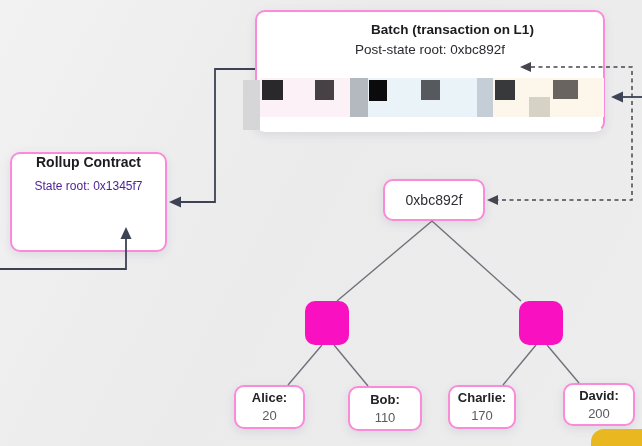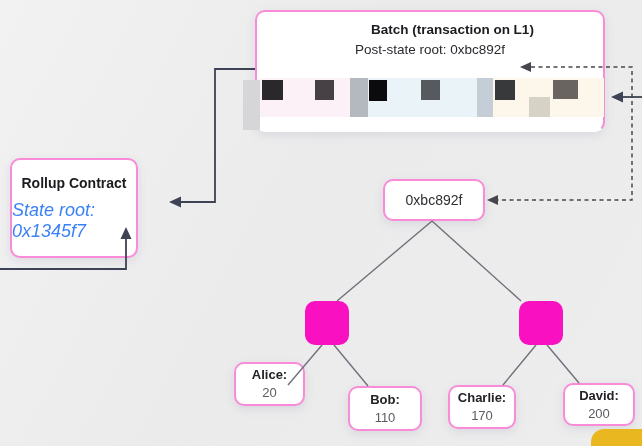--- a/index.html
+++ b/index.html
@@ -14,32 +14,32 @@
     border-radius:10px;box-sizing:border-box;
     box-shadow:0 3px 10px rgba(120,120,140,.16);
   }
   
   #batch-card{left:255px;top:10px;width:350px;height:122px;border-bottom-color:#ffffff;text-align:center;}
   #batch-card .title{font-size:13.5px;font-weight:bold;color:#1c1c20;margin-top:10px;padding-left:45px;}
   #batch-card .line{font-size:13.5px;color:#2a2a30;margin-top:5px;}
   
   .strip{position:absolute;z-index:3;}
   
-  #rollup-card{left:10px;top:152px;width:128px;height:100px;display:flex;flex-direction:column;align-items:center;justify-content:center;gap:9px;margin-top:6px;}
+  #rollup-card{left:10px;top:152px;width:157px;height:100px;display:flex;flex-direction:column;align-items:center;justify-content:flex-start;gap:9px;}
   #rollup-card .title{font-size:14px;font-weight:bold;color:#1c1c20;}
-  #rollup-card .line{font-size:18px;color:#3b82f6;font-style:italic;}
+  #rollup-card .line{font-size:12px;color:#4c1d95;}
   
   #merkle-root{left:383px;top:179px;width:102px;height:42px;display:flex;align-items:center;justify-content:center;font-size:14px;color:#2e2e33;z-index:4;}
   
   .mnode{position:absolute;width:44px;height:44px;border-radius:10px;z-index:4;}
   
   .leaf{display:flex;flex-direction:column;align-items:center;justify-content:center;line-height:1.35;z-index:4;}
   .leaf .name{font-size:13px;font-weight:bold;color:#232327;}
   .leaf .val{font-size:13px;color:#5a5a62;}
-  #leaf-0{left:234px;top:362px;width:71px;height:44px;}
+  #leaf-0{left:234px;top:385px;width:71px;height:44px;}
   #leaf-1{left:348px;top:386px;width:74px;height:45px;}
   #leaf-2{left:448px;top:385px;width:68px;height:44px;}
   #leaf-3{left:563px;top:383px;width:72px;height:43px;}
   
   #yellow-accent{position:absolute;left:591px;top:429px;width:51px;height:17px;border-top-left-radius:13px;z-index:4;}
   
   #connector-layer{position:absolute;left:0;top:0;z-index:6;pointer-events:none;}
   .solid-line{fill:none;stroke:var(--connector,#3d4254);stroke-width:1.8;}
   .solid-head{fill:var(--connector,#3d4254);stroke:none;}
   .tree-line{fill:none;stroke:var(--tree,#71717b);stroke-width:1.4;}

